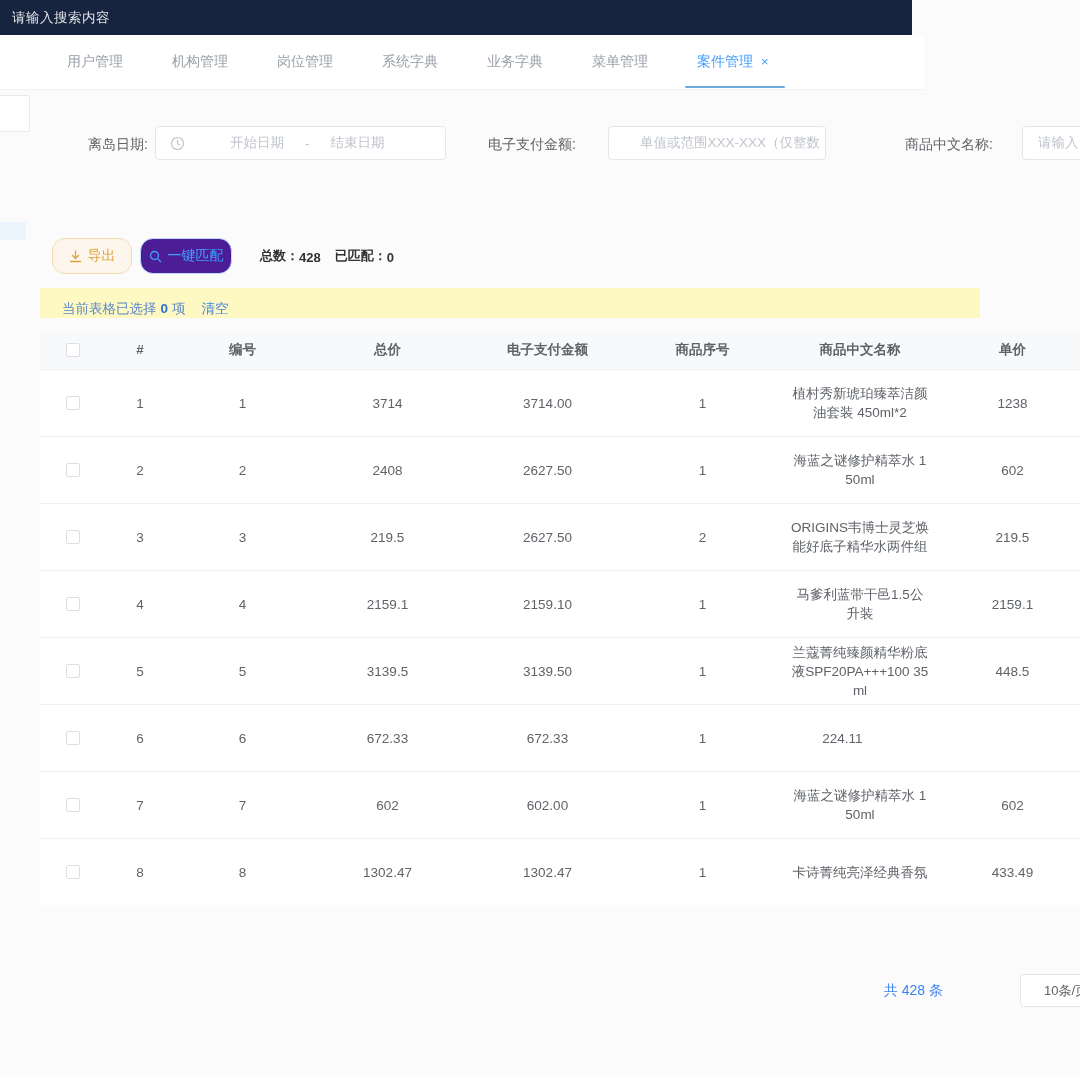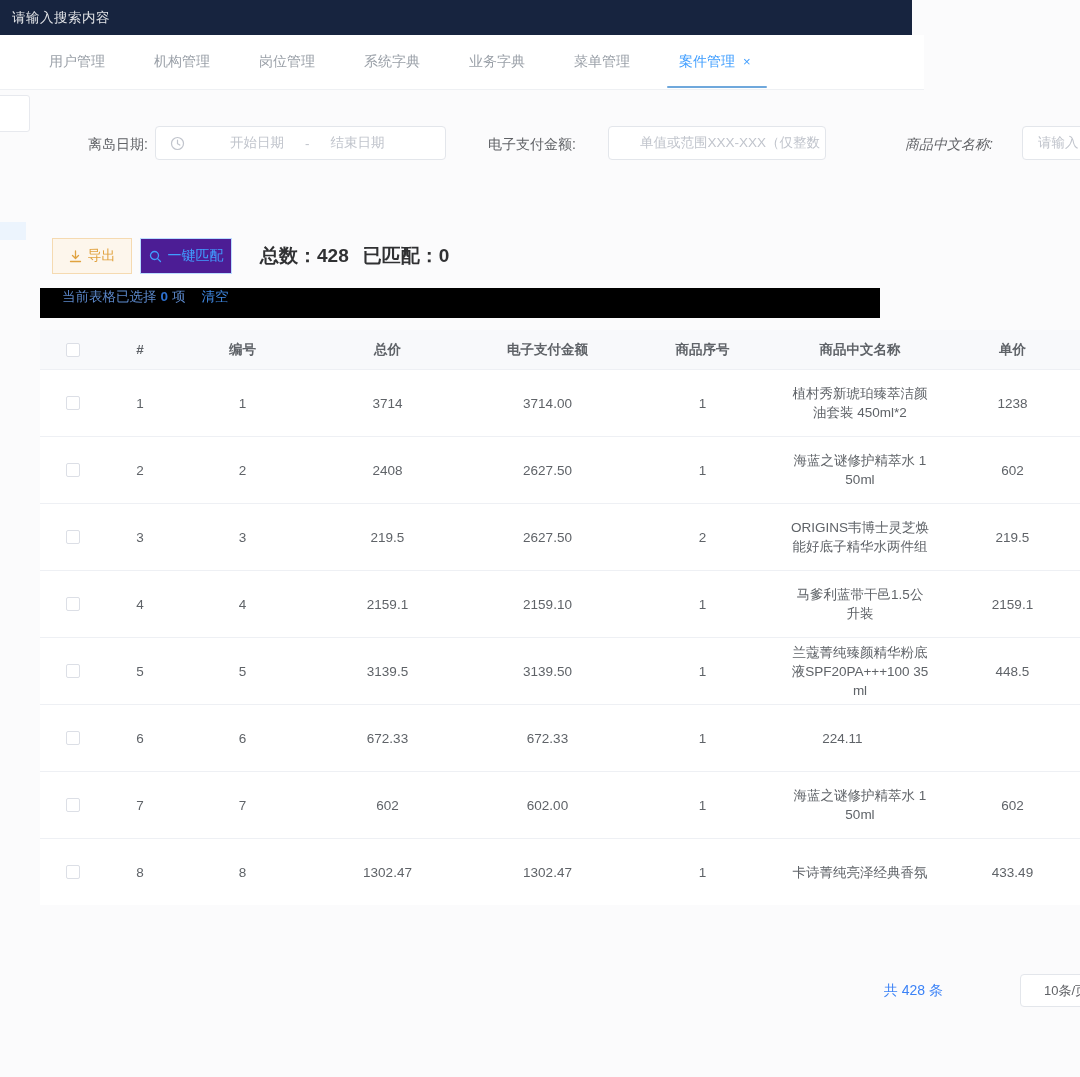--- a/index.html
+++ b/index.html
@@ -4,21 +4,21 @@
 <style>
   * { margin:0; padding:0; box-sizing:border-box; }
   html,body { width:1080px; height:1077px; overflow:hidden; }
   body { font-family:"Liberation Sans","DejaVu Sans",sans-serif; background:#fbfbfc; position:relative; color:#606266; }
 
   
   .navbar { position:absolute; left:0; top:0; width:912px; height:35px; background:#17243f; display:flex; align-items:center; }
   .nav-search { margin-left:12px; font-size:13.5px; color:rgba(255,255,255,.88); letter-spacing:.5px; }
 
   
-  .tabbar { position:absolute; left:0; top:35px; width:924px; height:55px; background:#fff; border-bottom:1px solid #eef0f3; display:flex; align-items:center; padding-left:49px; }
+  .tabbar { position:absolute; left:0; top:35px; width:924px; height:55px; background:#fff; border-bottom:1px solid #eef0f3; display:flex; align-items:center; padding-left:67px; }
   .tab { width:105px; font-size:14px; color:#9aa0a8; text-align:left; cursor:pointer; white-space:nowrap; }
   .tab .lbl { display:inline-block; }
   .tab.active { color:#409eff; position:relative; }
   .tab.active .close-x { color:#409eff; margin-left:8px; font-size:13px; }
   .tab.active::after { content:""; position:absolute; left:-12px; bottom:-17px; width:100px; height:2px; background:#6fa8dc; border-radius:1px; }
 
   
   .cut-box { position:absolute; left:-6px; top:95px; width:36px; height:37px; background:#fff; border:1px solid #e7e9ee; border-radius:3px; }
   .cut-blue { position:absolute; left:0; top:222px; width:26px; height:18px; background:#e9f3fd; opacity:.8; }
 
@@ -27,34 +27,34 @@
   .f-label { position:absolute; top:0; height:36px; line-height:36px; font-size:14px; color:#606266; }
   .f-input { position:absolute; top:0; height:34px; background:#fff; border:1px solid #e3e6eb; border-radius:4px; display:flex; align-items:center; }
   .ph { color:#c0c4cc; font-size:13.5px; }
   .date-input { left:155px; width:291px; }
   .date-input .clock { margin-left:14px; display:flex; }
   .date-input .start { margin-left:32px; width:80px; text-align:center; }
   .date-input .sep { margin:0 8px; color:#c0c4cc; }
   .date-input .end { width:80px; text-align:center; }
   .amount-label { left:488px; }
   .amount-input { left:608px; width:218px; padding-left:31px; }
-  .product-label { left:905px;font-style:italic; }
+  .product-label { left:905px; }
   .product-input { left:1022px; width:120px; padding-left:15px; }
 
   
   .toolbar { position:absolute; left:52px; top:238px; height:36px; display:flex; align-items:center; }
-  .btn { height:36px; border-radius:0; font-size:14px; display:inline-flex; align-items:center; justify-content:center; cursor:pointer; }
+  .btn { height:36px; border-radius:13px; font-size:14px; display:inline-flex; align-items:center; justify-content:center; cursor:pointer; }
   .btn-export { width:80px; background:#fdf6ec; border:1px solid #f5dab1; color:#e0a23f; }
   .btn-match { width:92px; background:#4c1d95; border:1px solid #b9dcff; color:#409eff; margin-left:8px; }
   .btn svg { margin-right:6px; }
-  .stats { margin-left:28px; font-size:19px; color:#303133; font-weight:700; display:flex; align-items:center; white-space:pre; }
+  .stats { margin-left:28px; font-size:13px; color:#303133; font-weight:700; display:flex; align-items:flex-end; white-space:pre; }
   .stats .gap { width:14px; display:inline-block; }
 
   
-  .sel-bar { position:absolute; left:40px; top:288px; width:840px; height:30px; background:#000000; display:flex; align-items:flex-start; font-size:13.5px; }
+  .sel-bar { position:absolute; left:40px; top:288px; width:940px; height:30px; background:#fef9c3; display:flex; align-items:flex-end; font-size:13.5px; }
   .sel-bar .txt { margin-left:22px; color:#5b87c9; }
   .sel-bar .cnt { color:#2d6fce; font-weight:700; margin:0 4px; }
   .sel-bar .clear { color:#3f87e0; margin-left:16px; cursor:pointer; }
 
   
   .table-wrap { position:absolute; left:40px; top:330px; width:1040px; height:575px; overflow:hidden; background:#fff; }
   .trow { display:flex; width:1040px; border-bottom:1px solid #eef0f4; align-items:center; background:#fff; }
   .thead { height:40px; background:#f8f9fb; font-weight:700; color:#33363b; font-size:13.5px; }
   .cell { text-align:center; font-size:13.5px; color:#5f6368; flex:none; }
   .c-check { width:65px; display:flex; justify-content:center; }

